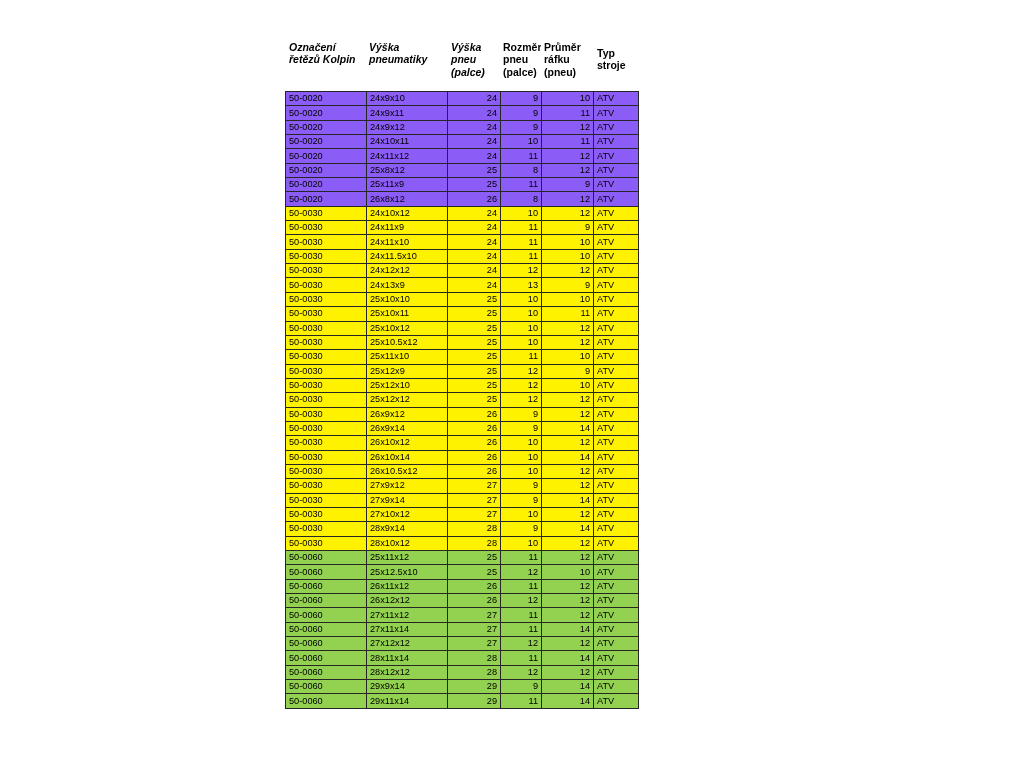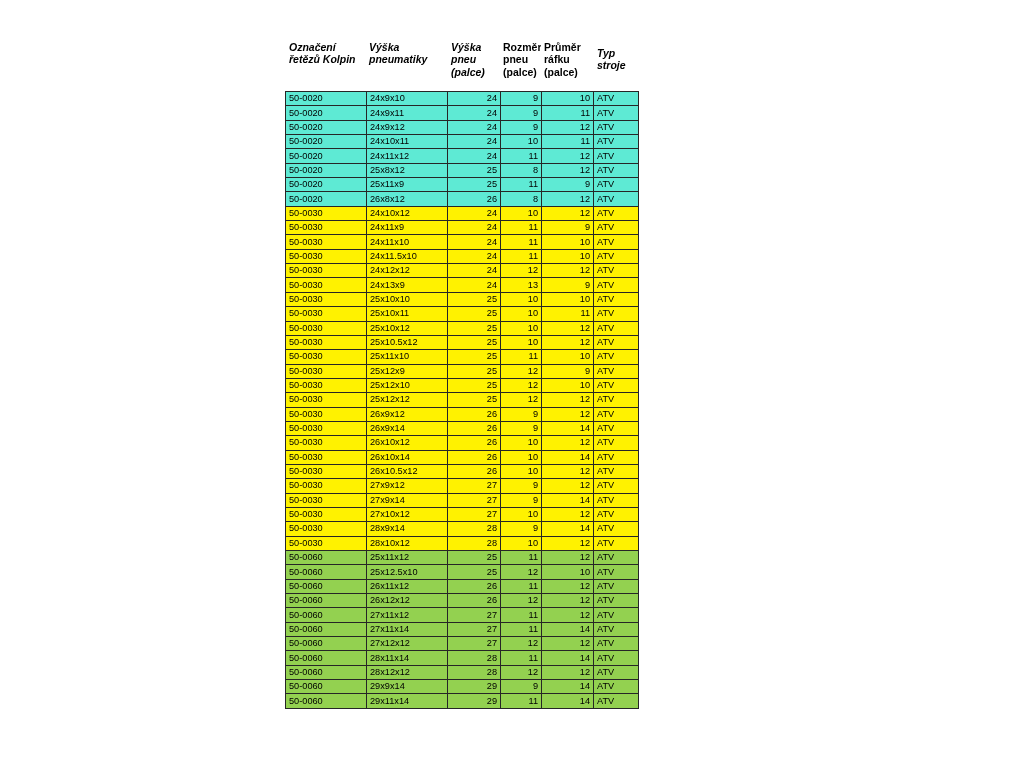--- a/index.html
+++ b/index.html
@@ -37,21 +37,21 @@
     padding-top: 11px;
     white-space: pre-line;
     overflow: hidden;
   }
   .hdr-cell.italic { font-style: italic; }
   .hdr-c0 { width: 81px; padding-left: 4px; }
   .hdr-c1 { width: 81px; padding-left: 3px; }
   .hdr-c2 { width: 53px; padding-left: 4px; }
   .hdr-c3 { width: 41px; padding-left: 3px; }
   .hdr-c4 { width: 52px; padding-left: 3px; }
-  .hdr-c5 { width: 45px; padding-left: 4px; padding-top: 17px; font-style: italic; }
+  .hdr-c5 { width: 45px; padding-left: 4px; padding-top: 17px; }
 
   
   table.grid {
     border-collapse: collapse;
     width: 353px;
     table-layout: fixed;
     border: 1px solid #1a1a1a;
   }
   table.grid td {
     border: 1px solid #262626;
@@ -66,21 +66,21 @@
   col.c0 { width: 81px; }
   col.c1 { width: 81px; }
   col.c2 { width: 53px; }
   col.c3 { width: 41px; }
   col.c4 { width: 52px; }
   col.c5 { width: 45px; }
 
   td.num { text-align: right; }
   td.txt { text-align: left; }
 
-  tr.band-orange td { background: #5eead4; }
+  tr.band-orange td { background: #8b5cf6; }
   tr.band-yellow td { background: #fff200; }
   tr.band-green  td { background: #93d150; }
 </style>
 </head>
 <body>
 
 <div id="sheet">
 
   <div class="hdr-row">
     <div class="hdr-cell hdr-c0 italic">Označení
@@ -88,21 +88,21 @@
     <div class="hdr-cell hdr-c1 italic">Výška
 pneumatiky</div>
     <div class="hdr-cell hdr-c2 italic">Výška
 pneu
 (palce)</div>
     <div class="hdr-cell hdr-c3">Rozměr
 pneu
 (palce)</div>
     <div class="hdr-cell hdr-c4">Průměr
 ráfku
-(palce)</div>
+(pneu)</div>
     <div class="hdr-cell hdr-c5">Typ
 stroje</div>
   </div>
 
   <table class="grid">
     <colgroup>
       <col class="c0">
         <col class="c1">
         <col class="c2">
         <col class="c3">

